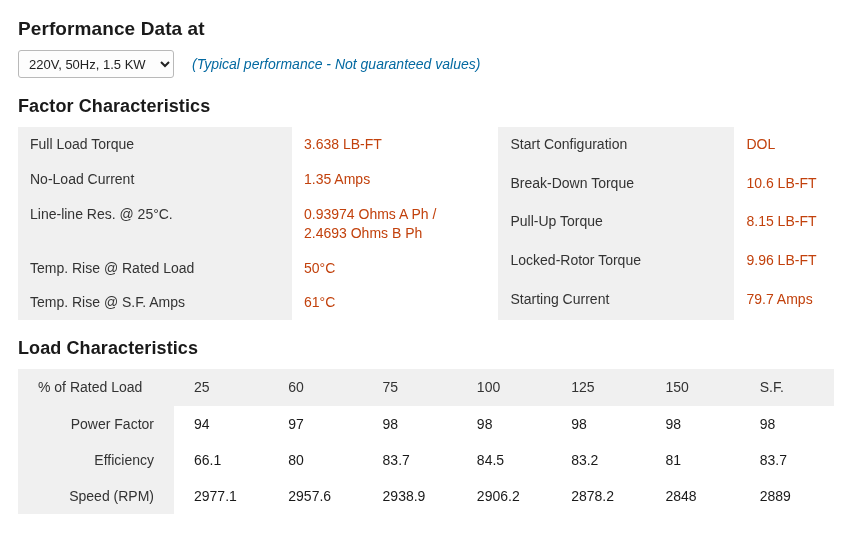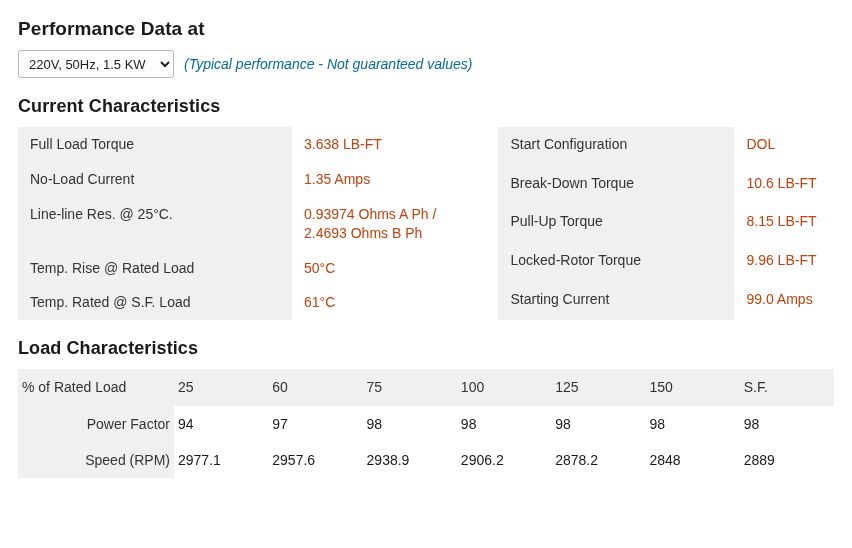--- a/index.html
+++ b/index.html
@@ -29,21 +29,21 @@
   h2.section-title {
     font-size: 18px;
     font-weight: bold;
     color: #1a1a1a;
     margin: 18px 0 10px 0;
     letter-spacing: 0.1px;
   }
   .select-row {
     display: flex;
     align-items: center;
-    gap: 10px;
+    gap: 18px;
     margin-bottom: 4px;
   }
   select.voltage-select {
     font-family: "Liberation Sans", sans-serif;
     font-size: 13px;
     color: #222;
     padding: 4px 6px;
     border: 1px solid #b9b9b9;
     border-radius: 3px;
     background: #fdfdfd;
@@ -83,21 +83,21 @@
     color: #c2410c;
   }
   
   table.load {
     border-collapse: collapse;
     width: 816px;
     table-layout: fixed;
   }
   table.load th, table.load td {
     font-size: 14px;
-    padding: 9px 4px;
+    padding: 9px 20px;
     text-align: left;
     font-weight: normal;
     color: #333333;
     line-height: 1.3;
   }
   table.load thead th {
     background: #f0f0f0;
     color: #333333;
   }
   table.load thead th.corner {
@@ -121,21 +121,21 @@
 
   <h1 class="title">Performance Data at</h1>
 
   <div class="select-row">
     <select class="voltage-select">
       <option>220V, 50Hz, 1.5 KW</option>
     </select>
     <span class="note">(Typical performance - Not guaranteed values)</span>
   </div>
 
-  <h2 class="section-title">Current Characteristics</h2>
+  <h2 class="section-title">Factor Characteristics</h2>
 
   <div class="gen-wrap">
     <table class="gen left">
       <tbody>
         <tr>
           <td class="label">Full Load Torque</td>
           <td class="value">3.638 LB-FT</td>
         </tr>
         <tr>
           <td class="label">No-Load Current</td>
@@ -143,21 +143,21 @@
         </tr>
         <tr>
           <td class="label">Line-line Res. @ 25°C.</td>
           <td class="value">0.93974 Ohms A Ph / 2.4693 Ohms B Ph</td>
         </tr>
         <tr>
           <td class="label">Temp. Rise @ Rated Load</td>
           <td class="value">50°C</td>
         </tr>
         <tr>
-          <td class="label">Temp. Rated @ S.F. Load</td>
+          <td class="label">Temp. Rise @ S.F. Amps</td>
           <td class="value">61°C</td>
         </tr>
       </tbody>
     </table>
 
     <table class="gen right">
       <tbody>
         <tr>
           <td class="label">Start Configuration</td>
           <td class="value">DOL</td>
@@ -169,21 +169,21 @@
         <tr>
           <td class="label">Pull-Up Torque</td>
           <td class="value">8.15 LB-FT</td>
         </tr>
         <tr>
           <td class="label">Locked-Rotor Torque</td>
           <td class="value">9.96 LB-FT</td>
         </tr>
         <tr>
           <td class="label">Starting Current</td>
-          <td class="value">99.0 Amps</td>
+          <td class="value">79.7 Amps</td>
         </tr>
       </tbody>
     </table>
   </div>
 
   <h2 class="section-title">Load Characteristics</h2>
 
   <table class="load">
     <colgroup>
       <col class="colhead">
@@ -212,20 +212,30 @@
         <th>Power Factor</th>
         <td>94</td>
         <td>97</td>
         <td>98</td>
         <td>98</td>
         <td>98</td>
         <td>98</td>
         <td>98</td>
       </tr>
       <tr>
+        <th>Efficiency</th>
+        <td>66.1</td>
+        <td>80</td>
+        <td>83.7</td>
+        <td>84.5</td>
+        <td>83.2</td>
+        <td>81</td>
+        <td>83.7</td>
+      </tr>
+      <tr>
         <th>Speed (RPM)</th>
         <td>2977.1</td>
         <td>2957.6</td>
         <td>2938.9</td>
         <td>2906.2</td>
         <td>2878.2</td>
         <td>2848</td>
         <td>2889</td>
       </tr>
 

